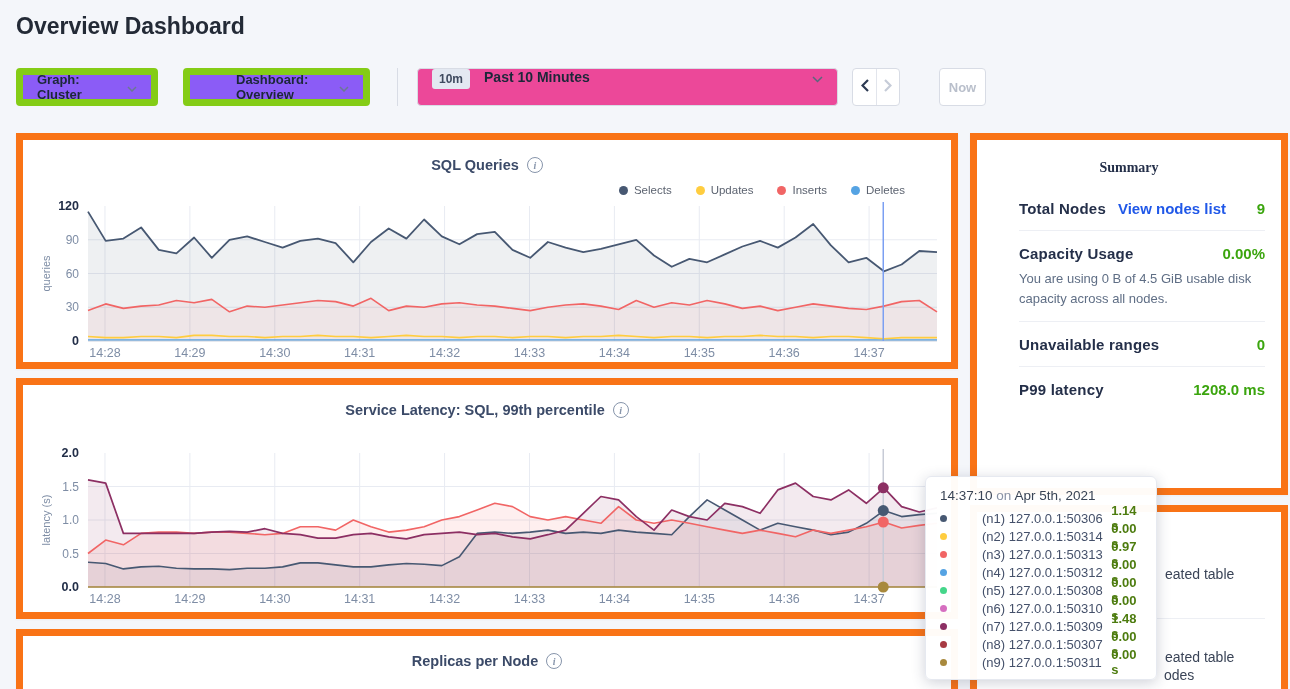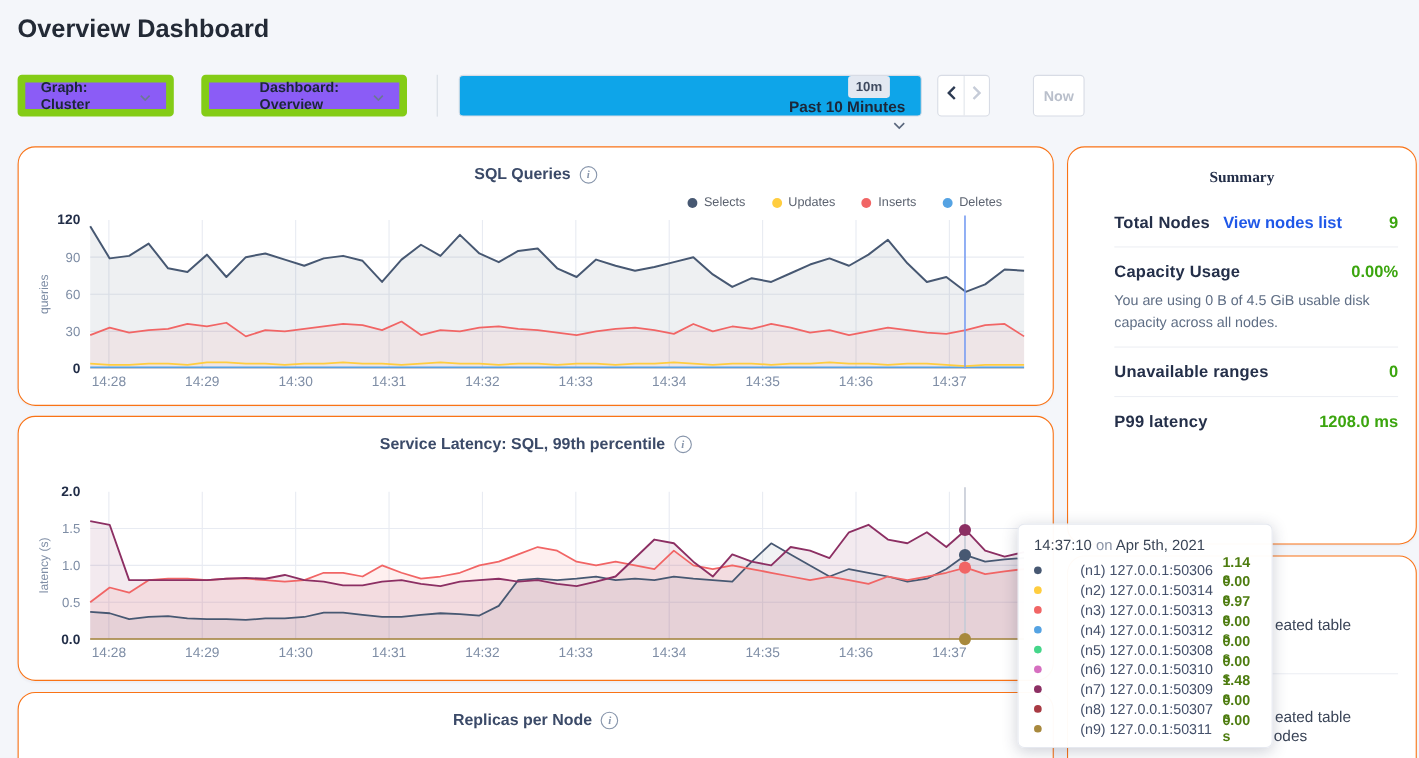--- a/index.html
+++ b/index.html
@@ -13,40 +13,40 @@
   
   .dd-btn {
     position:absolute; top:68px; height:38px; background:#8b5cf6; border:7px solid #84cc16;
     border-radius:4px; display:flex; align-items:center; gap:10px; padding:0 14px;
     font-size:13px; font-weight:bold; color:#1c2739; cursor:pointer;
   }
   #graph-dd { left:16px; width:142px; }
   #dashboard-dd { left:183px; width:187px;padding-left:46px; }
   .vdivider { position:absolute; left:397px; top:68px; width:1px; height:38px; background:#d8dce5; }
   .time-picker {
-    position:absolute; left:417px; top:68px; width:421px; height:38px; background:#0ea5e9;
-    border:1px solid #d8dce5; border-radius:4px; display:flex; align-items:flex-end; padding:0 14px; cursor:pointer;flex-direction:column;
+    position:absolute; left:417px; top:68px; width:421px; height:38px; background:#ec4899;
+    border:1px solid #d8dce5; border-radius:4px; display:flex; align-items:flex-start; padding:0 14px; cursor:pointer;
   }
   .time-badge { background:#e3e8f1; color:#3f4a5f; font-size:12px; font-weight:bold; border-radius:3px; padding:3px 7px; margin-right:14px; }
   .time-label { font-size:14px; font-weight:bold; color:#1c2739; }
   .time-picker .chev { margin-left:auto; }
   .arrow-group {
     position:absolute; left:852px; top:68px; width:48px; height:38px; background:#fff;
     border:1px solid #d8dce5; border-radius:4px; display:flex;
   }
   .arrow-btn { width:50%; display:flex; align-items:center; justify-content:center; cursor:pointer; }
   .arrow-btn + .arrow-btn { border-left:1px solid #e2e5ec; }
   .now-btn {
     position:absolute; left:939px; top:68px; width:47px; height:38px; background:#fff;
     border:1px solid #d8dce5; border-radius:4px; font-size:13px; font-weight:bold; color:#b9bfcb;
     display:flex; align-items:center; justify-content:center; cursor:default;
   }
 
   
-  .card { position:absolute; background:#fff; border:1px solid #f97316; border-radius:16px; box-shadow:0 1px 2px rgba(50,60,90,.04); }
+  .card { position:absolute; background:#fff; border:7px solid #f97316; border-radius:0; box-shadow:0 1px 2px rgba(50,60,90,.04); }
   #card-sql      { left:16px;  top:133px; width:942px; height:236px; }
   #card-latency  { left:16px;  top:378px; width:942px; height:241px; }
   #card-replicas { left:16px;  top:629px; width:942px; height:90px;  }
   #card-summary  { left:970px; top:133px; width:318px; height:362px; overflow:hidden; }
   #card-events   { left:970px; top:505px; width:318px; height:210px; }
 
   .chart-title { display:flex; align-items:center; justify-content:center; gap:8px; margin-top:17px; font-size:14.5px; font-weight:bold; color:#3b4a68; }
   .info-icon { width:16px; height:16px; border:1.4px solid #8795ab; border-radius:50%; color:#8795ab; font-size:10px; font-weight:bold; display:flex; align-items:center; justify-content:center; font-family:"Liberation Serif", serif; font-style:italic; cursor:pointer; }
   .legend { position:absolute; right:46px; top:44px; display:flex; gap:24px; }
   .legend-item { display:flex; align-items:center; gap:6px; font-size:11.5px; color:#5c6370; }

